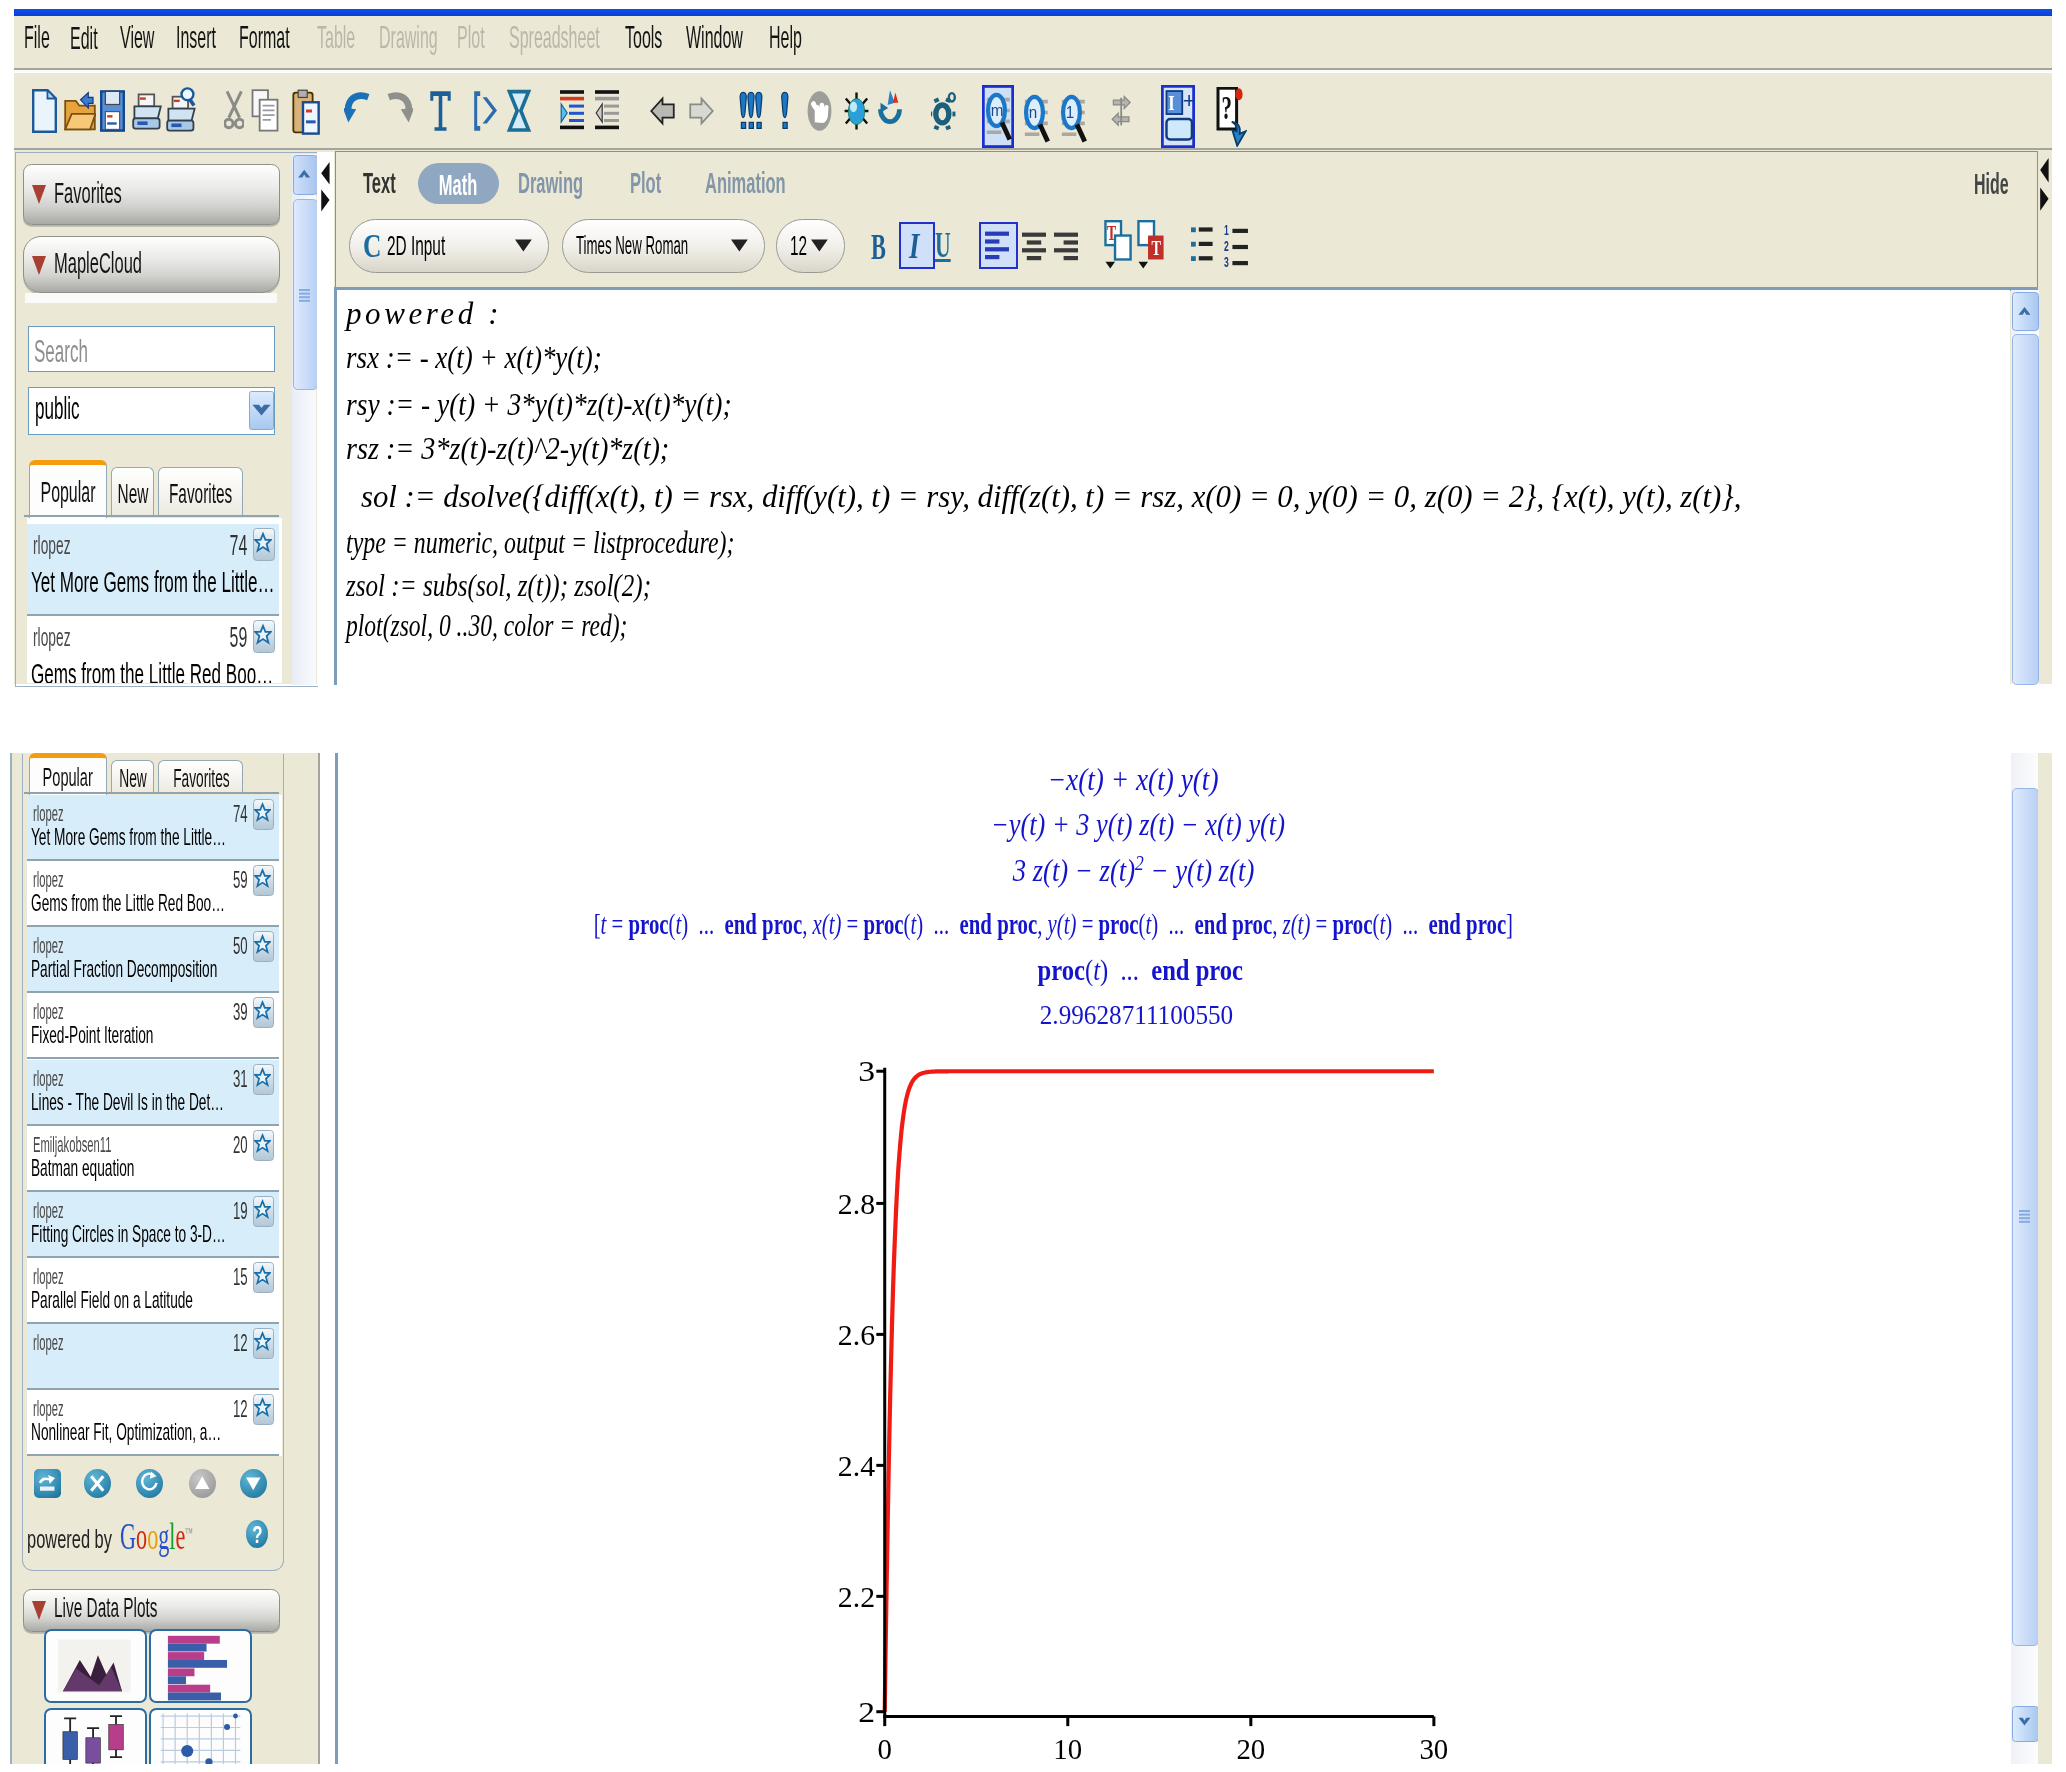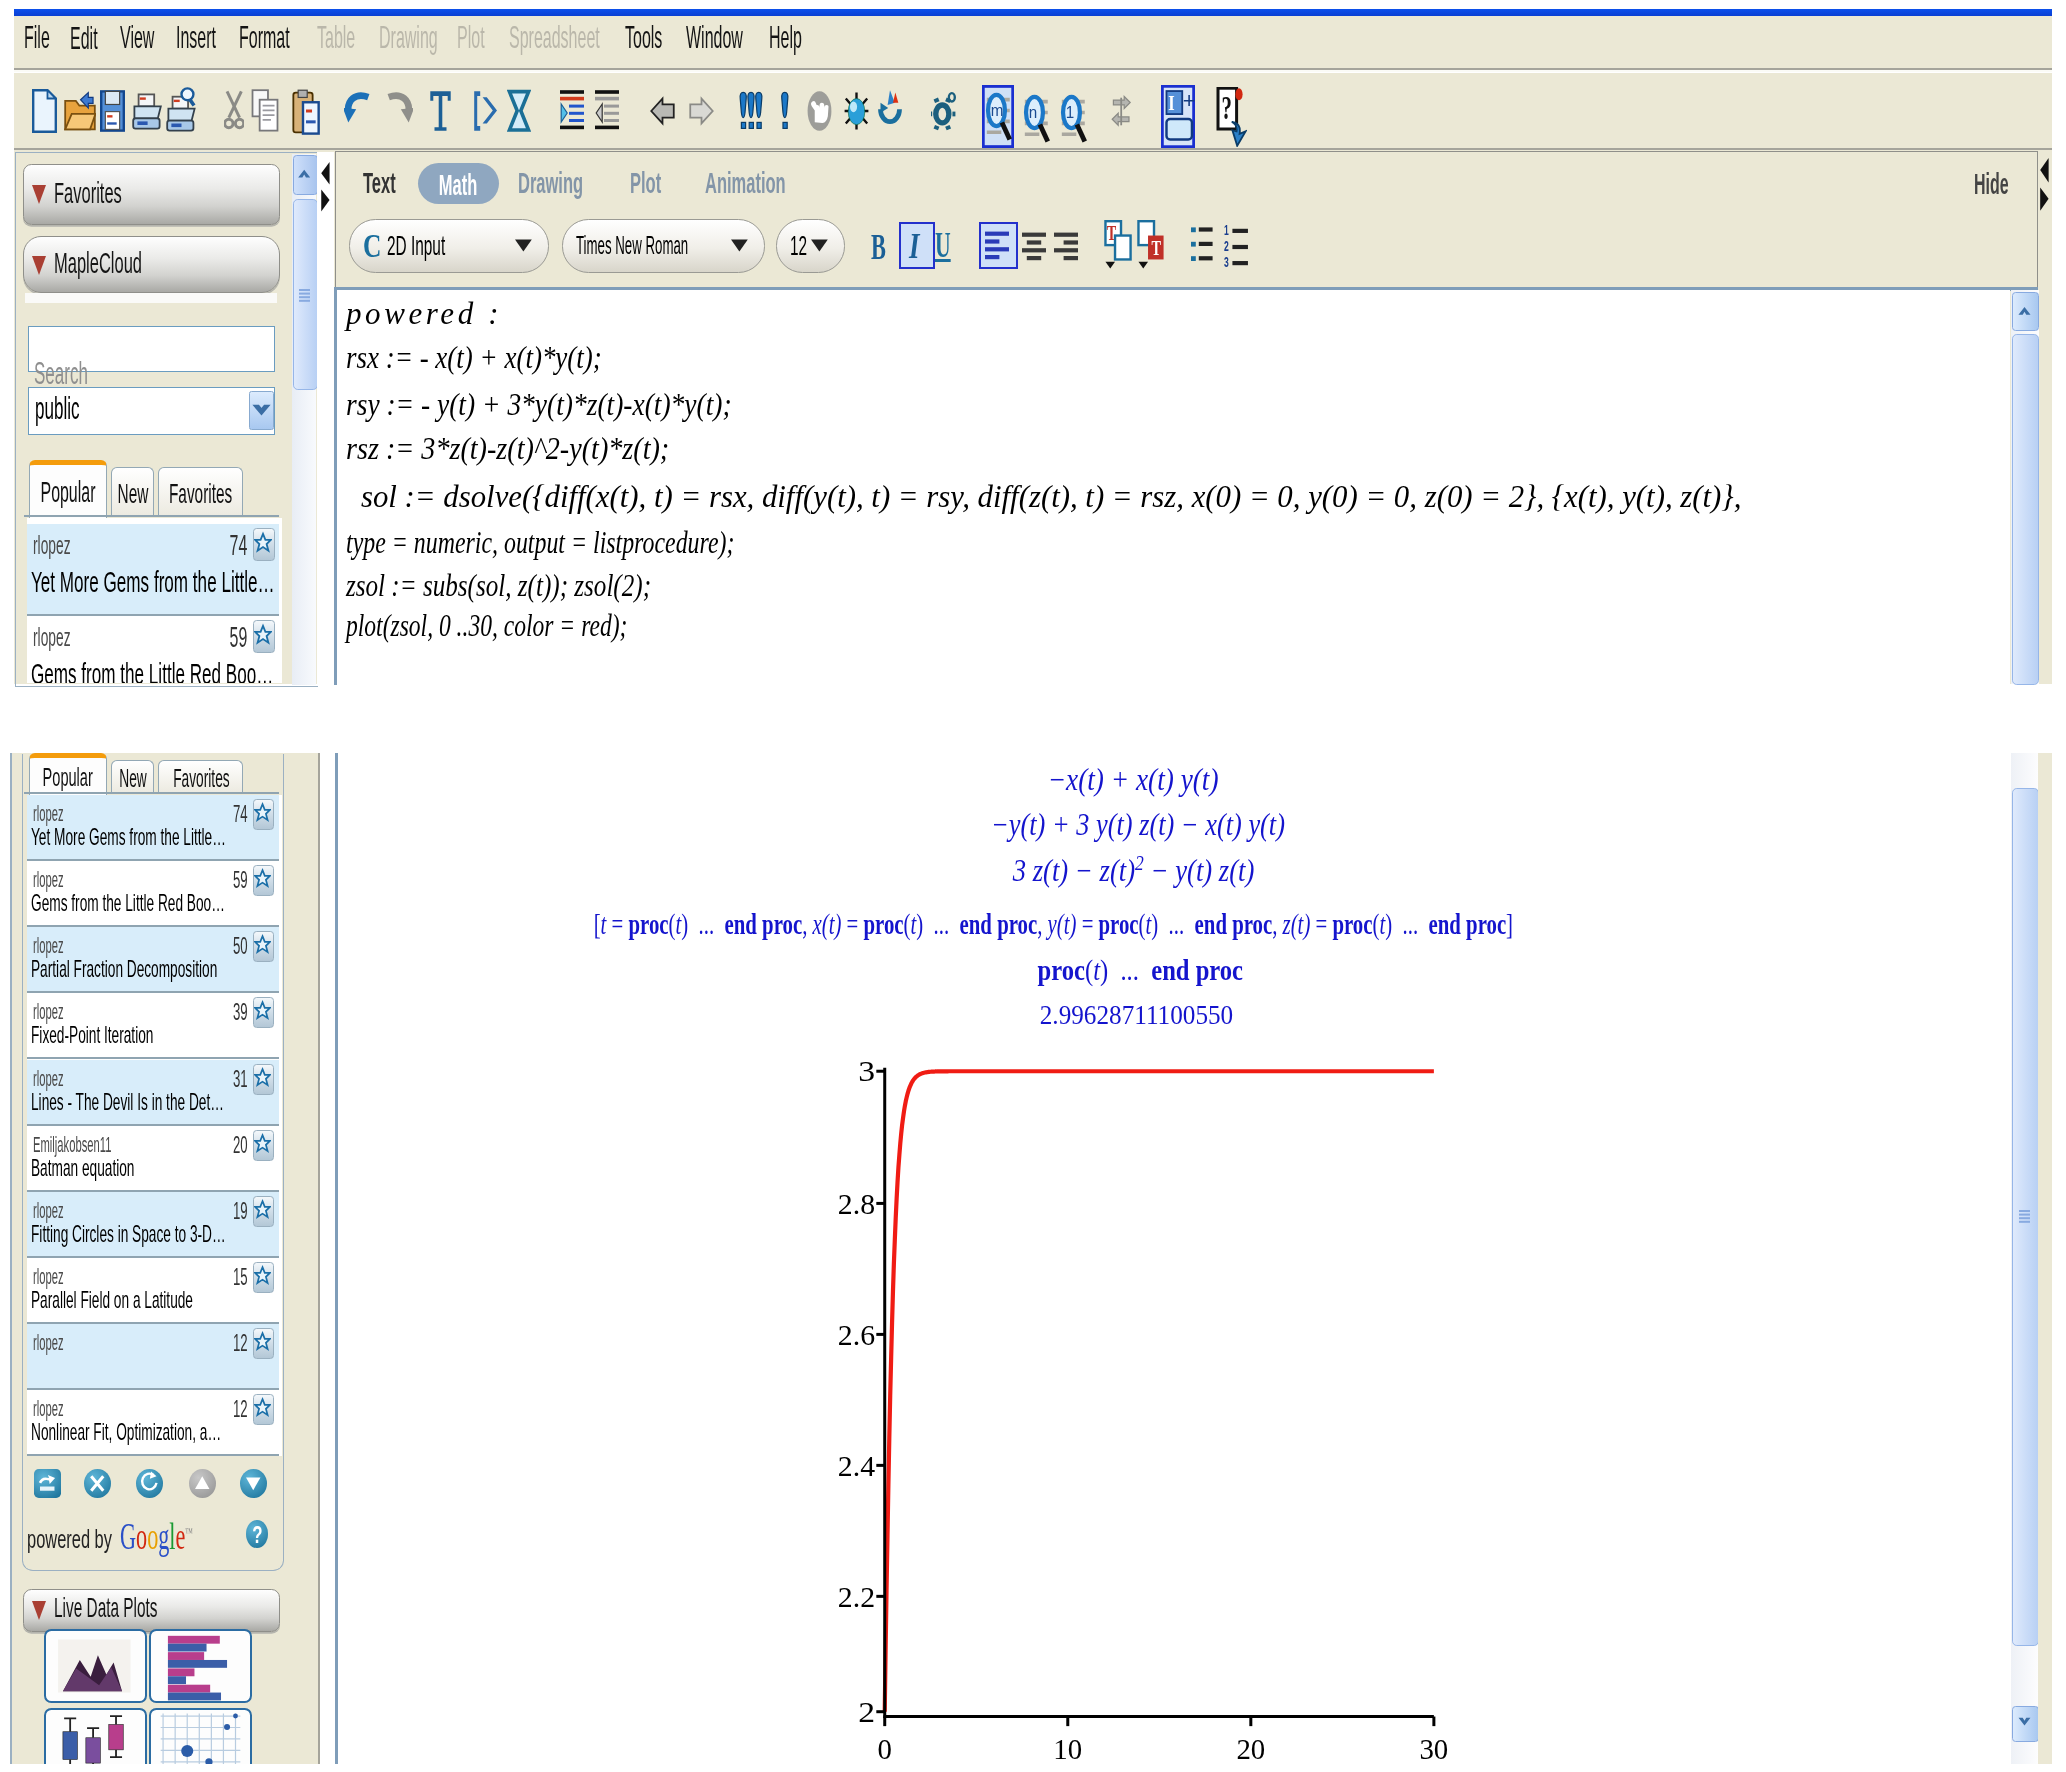--- a/index.html
+++ b/index.html
@@ -221,21 +221,21 @@
 <div class="a hdr" style="left:23.4px;top:164px;width:255px;height:59px;">
     <div class="a redtri" style="left:7.2px;top:20.4px;"></div>
     <div class="a" style="left:30px;top:10.8px;white-space:pre;"><span style="display:inline-block;transform:scaleX(0.55);transform-origin:0 0;font-size:30px;color:#151515;font-weight:normal;font-style:normal;font-family:'Liberation Sans',sans-serif;">Favorites</span></div>
   </div>
 <div class="a hdr" style="left:23.4px;top:236px;width:255px;height:55px;border-radius:18px;">
     <div class="a redtri" style="left:7.2px;top:18.6px;"></div>
     <div class="a" style="left:30px;top:9px;white-space:pre;"><span style="display:inline-block;transform:scaleX(0.55);transform-origin:0 0;font-size:30px;color:#151515;font-weight:normal;font-style:normal;font-family:'Liberation Sans',sans-serif;">MapleCloud</span></div>
   </div>
 <div class="a" style="left:25px;top:293px;width:252px;height:9.6px;background:#fafaf8;"></div>
 <div class="a" style="left:28px;top:326px;width:245px;height:44px;background:#fff;border:1.8px solid #6a9cc0;"></div>
-<div class="a" style="left:34px;top:334px;white-space:pre;margin-top:22px;"><span style="display:inline-block;transform:scaleX(0.55);transform-origin:0 0;font-size:31px;color:#8f8f8f;font-weight:normal;font-style:normal;font-family:'Liberation Sans',sans-serif;">Search</span></div>
+<div class="a" style="left:34px;top:334px;white-space:pre;"><span style="display:inline-block;transform:scaleX(0.55);transform-origin:0 0;font-size:31px;color:#8f8f8f;font-weight:normal;font-style:normal;font-family:'Liberation Sans',sans-serif;">Search</span></div>
 <div class="a" style="left:28px;top:387px;width:245px;height:46px;background:#fff;border:1.8px solid #6a9cc0;">
     <div class="a" style="left:220px;top:3px;width:23px;height:37px;background:linear-gradient(180deg,#dcebfd,#a8c8f0);border:0.6px solid #88aad0;border-radius:2.4px;"><svg xmlns="http://www.w3.org/2000/svg" width="23" height="37" viewBox="0 0 38 62">
         <path d="M7 23 l12 14 l12 -14 l-7 0 l-5 6 l-5 -6 z" fill="#3b6ea5" stroke="#3b6ea5" stroke-width="3"></path>
       </svg></div>
   </div>
 <div class="a" style="left:35px;top:391px;white-space:pre;"><span style="display:inline-block;transform:scaleX(0.55);transform-origin:0 0;font-size:31px;color:#000;font-weight:normal;font-style:normal;font-family:'Liberation Sans',sans-serif;">public</span></div>
 <div class="a" style="left:29px;top:460px;width:252px;height:55px;">
     <div class="a" style="left:0px;top:0px;width:76px;height:55px;background:#fdfdfd;border:1.8px solid #93a8b5;border-bottom:none;border-top:5.4px solid #f49c0c;border-radius:6px 6px 0 0;">
       <div class="a" style="left:-383px;top:10.8px;width:842px;text-align:center;white-space:pre;"><span style="display:inline-block;transform:scaleX(0.55);transform-origin:50% 0;font-size:29px;color:#111;font-weight:normal;font-style:normal;font-family:'Liberation Sans',sans-serif;">Popular</span></div>
     </div>

